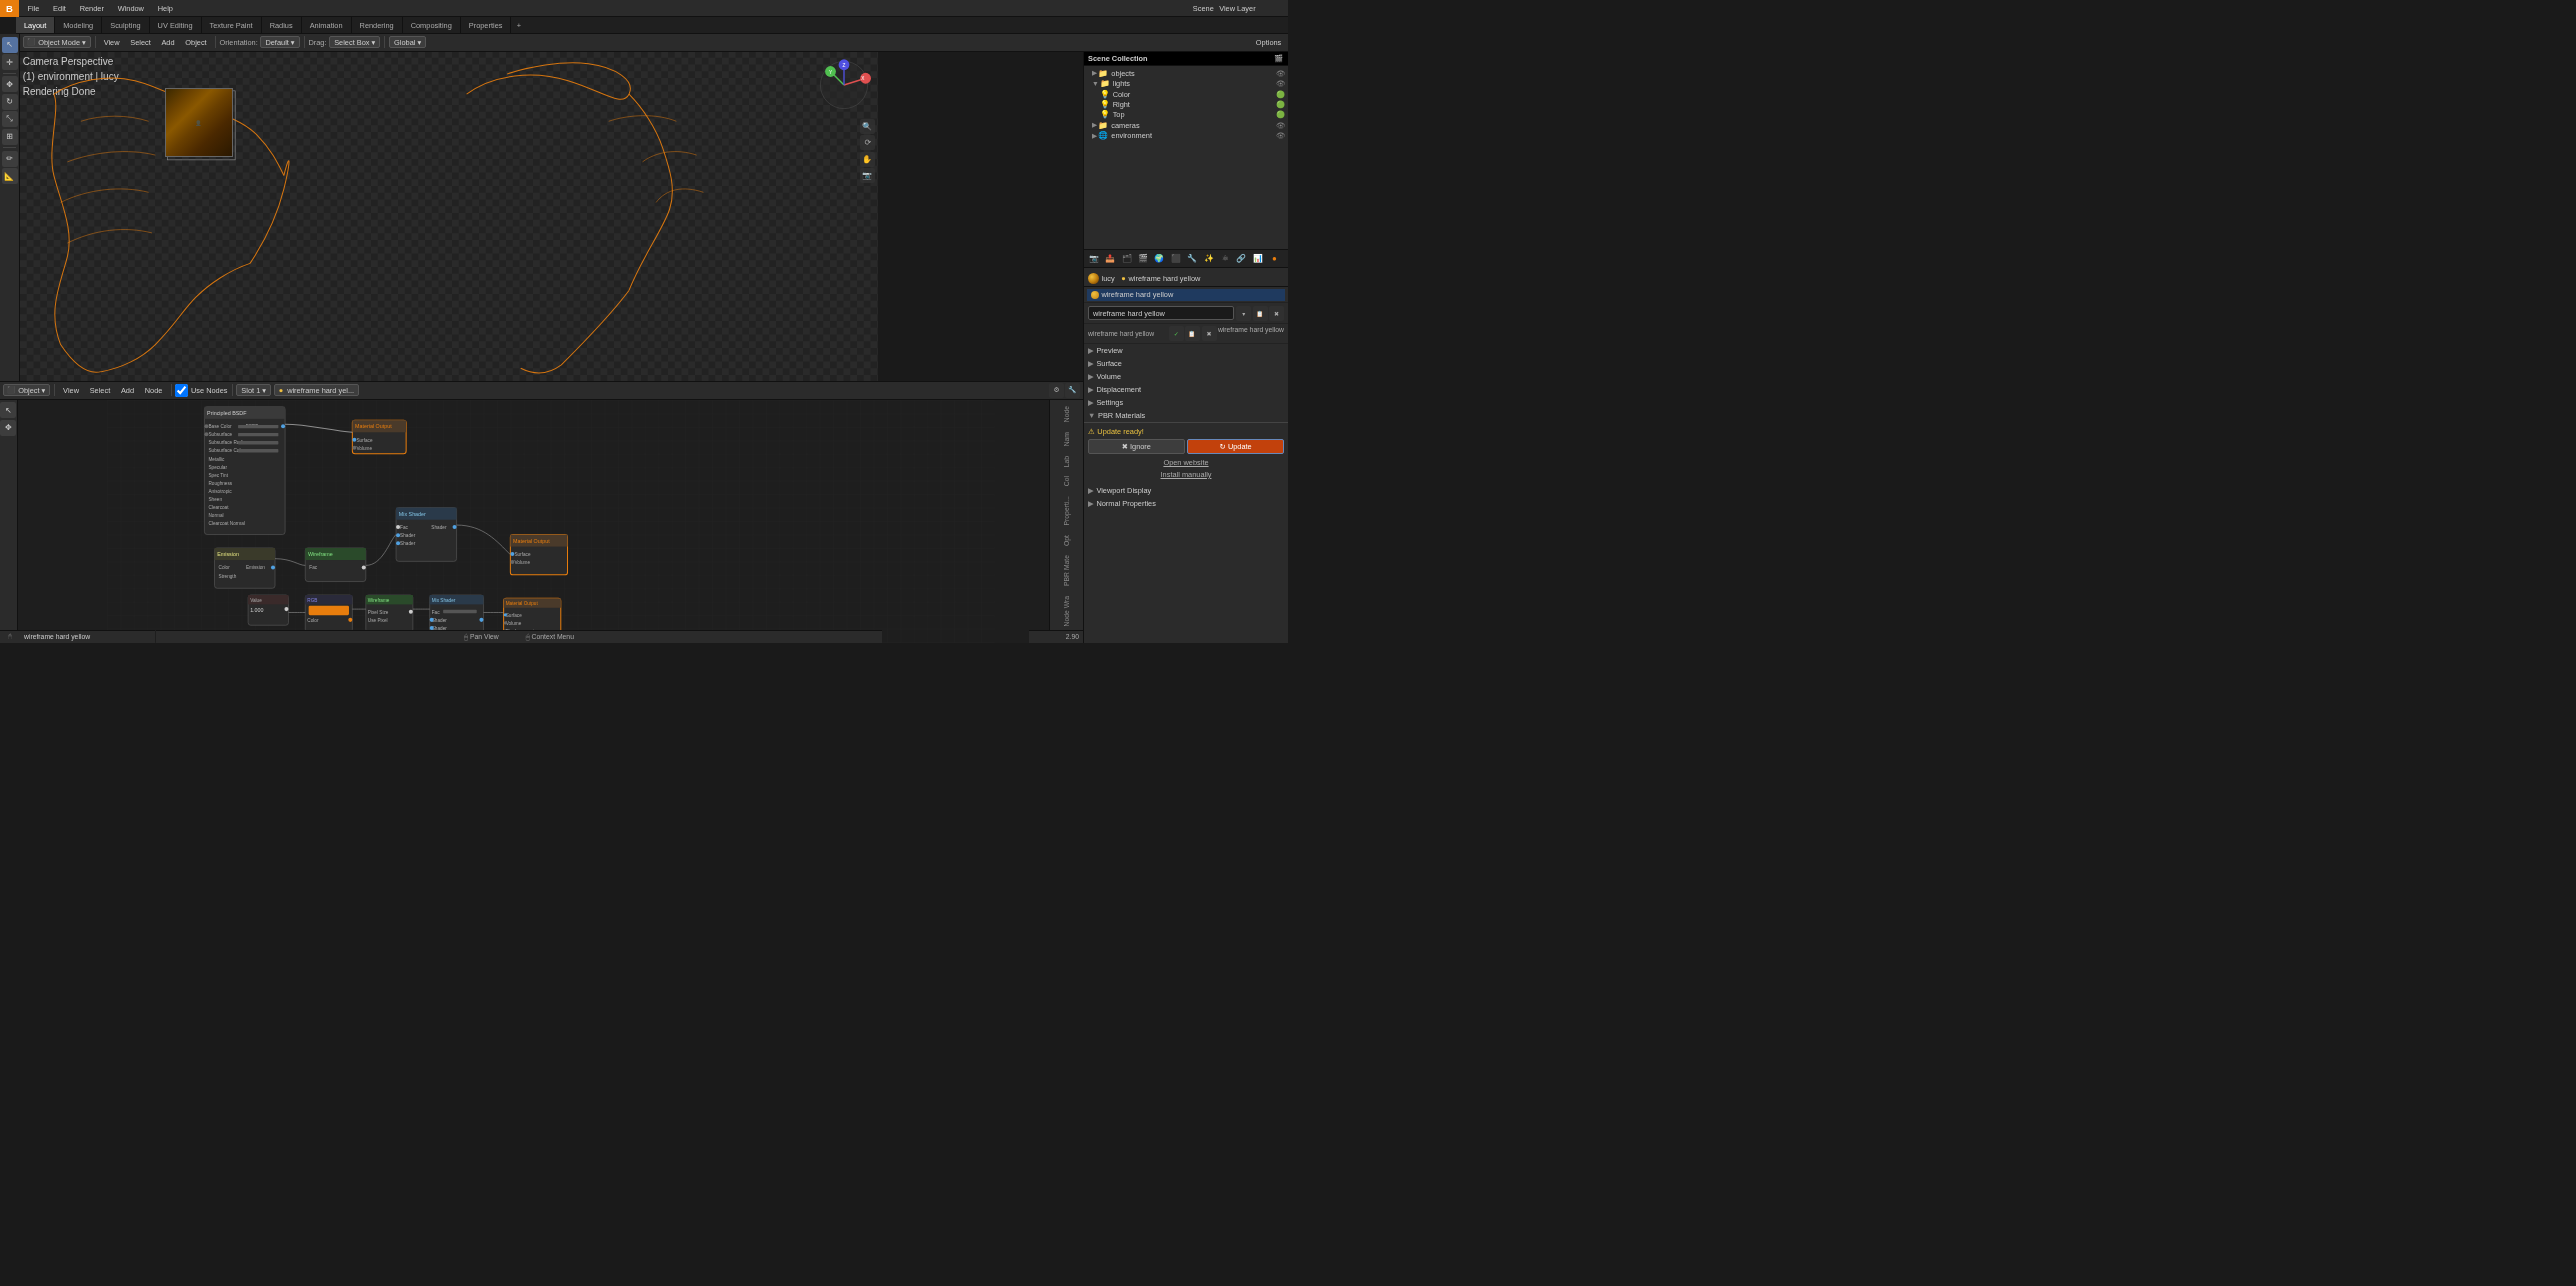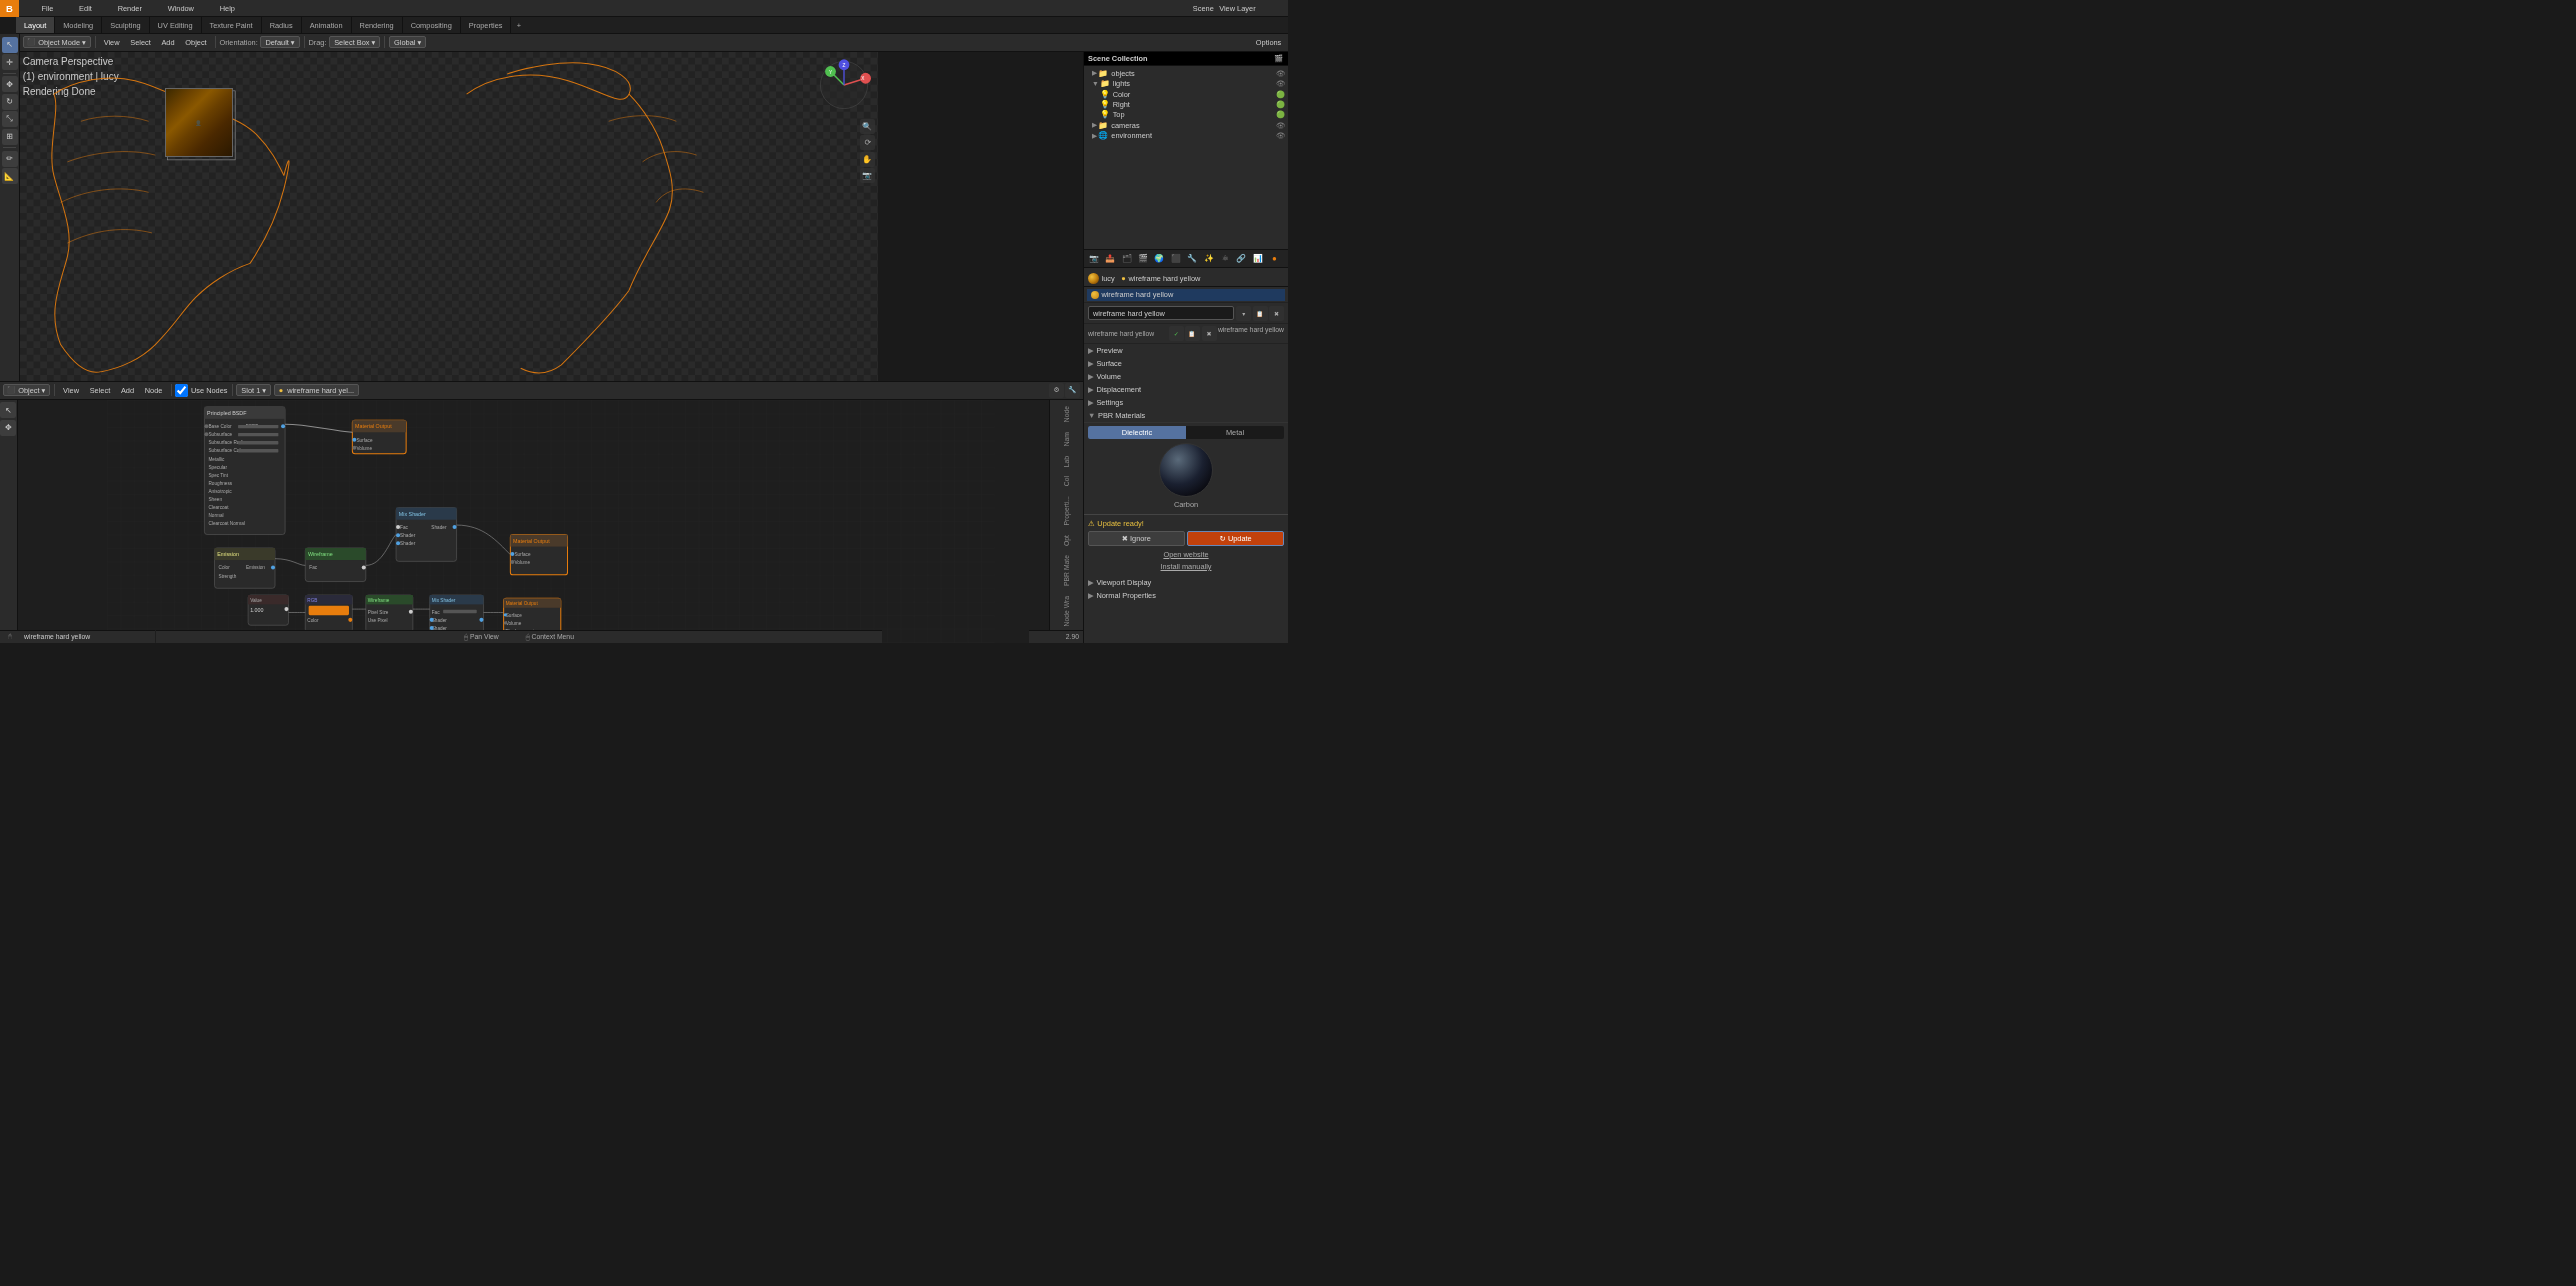--- a/index.html
+++ b/index.html
@@ -29,22 +29,22 @@
       width: 19px;
       height: 17px;
       background: #e87d0d;
       display: flex; align-items: center; justify-content: center;
       font-weight: bold; color: white; font-size: 9.5px;
       flex-shrink: 0;
     }
     .menu-items {
       display: flex;
       align-items: center;
-      gap: 15px;
-      padding: 0 17px;
+      gap: 3px;
+      padding: 0 3px;
     }
     .menu-item {
       padding: 1.4px 5.4px;
       color: #ccc;
       cursor: pointer;
       border-radius: 2px;
       font-size: 7.4px;
     }
 
     
@@ -1002,28 +1002,20 @@
         </div>
         <div class="collapsible-row">
           <span class="collapsible-arrow">▶</span>
           <span>Settings</span>
         </div>
         <div class="collapsible-row">
           <span class="collapsible-arrow">▼</span>
           <span>PBR Materials</span>
         </div>
 
-        <div class="pbr-section">
-          <div class="pbr-tabs">
-            <div class="pbr-tab active">Dielectric</div>
-            <div class="pbr-tab">Metal</div>
-          </div>
-          <div class="mat-sphere"></div>
-          <div class="mat-sphere-label">Carbon</div>
-        </div>
 
         <div class="update-banner">
           <div class="update-title">
             <span>⚠</span>
             <span>Update ready!</span>
           </div>
           <div class="update-btns">
             <div class="update-btn">
               <span>✖</span>
               <span>Ignore</span>

